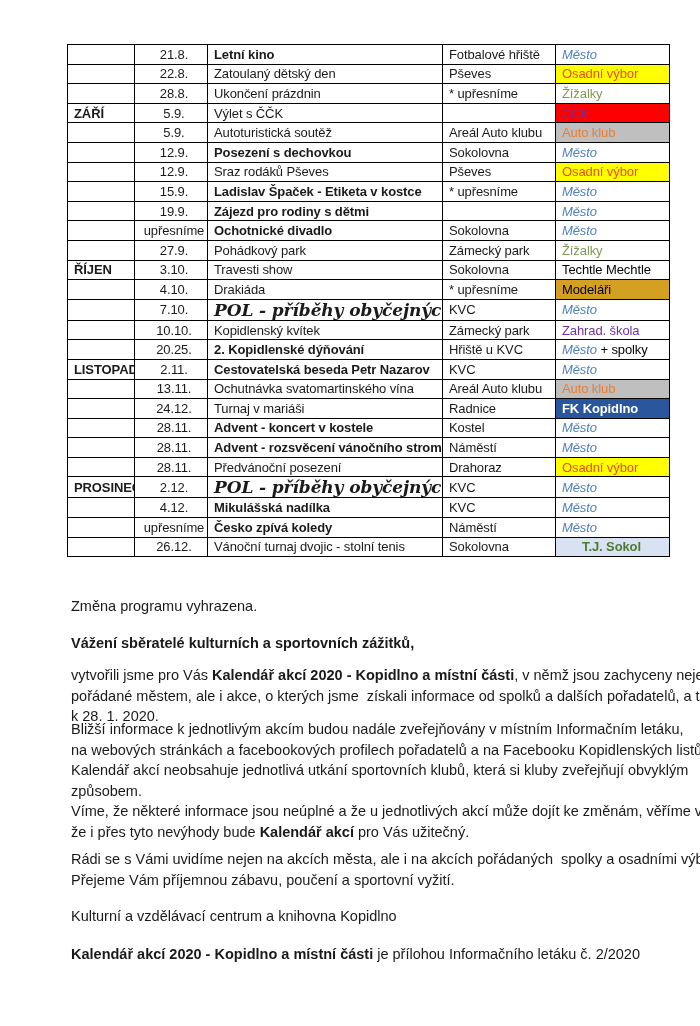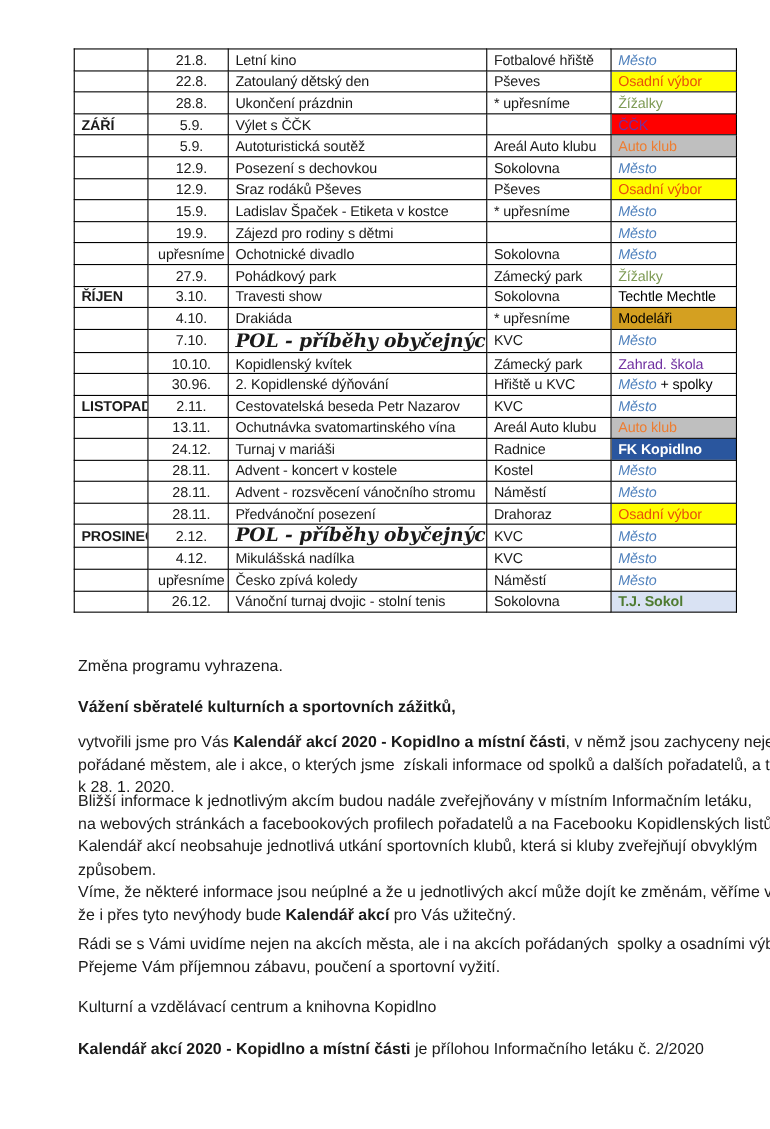--- a/index.html
+++ b/index.html
@@ -17,31 +17,31 @@
   }
   table.events td{
     border:1px solid #000;height:18.6px;padding:0 0 0 6px;
     white-space:nowrap;overflow:hidden;vertical-align:middle;
   }
   td.c-month{font-weight:bold;padding-left:4px;}
   td.c-date{text-align:center;padding:0 2px;}
   col.w-month{width:67px;} col.w-date{width:73px;} col.w-event{width:235px;}
   col.w-loc{width:113px;} col.w-org{width:114px;}
 
-  .ev-bold{font-weight:normal;}
+  .ev-bold{font-weight:bold;}
   .ev-script{font-family:"DejaVu Serif",serif;font-style:italic;font-weight:bold;font-size:17px;}
 
   .t-mesto{color:var(--mesto-blue);font-style:italic;}
   .t-osadni{color:var(--osadni-text);}
   .t-zizalky{color:var(--zizalky-green);}
   .t-cck{color:var(--cck-text);}
   .t-autoklub{color:var(--autoklub-text);}
   .t-zahrad{color:var(--zahrad-purple);}
   .t-fk{color:var(--fk-text);font-weight:bold;}
-  .t-sokol{color:var(--sokol-text);font-weight:bold;}
+  .t-sokol{color:var(--sokol-text);font-weight:bold;margin-left:20px;}
   .t-plain{color:#000;}
   .bg-osadni{background:var(--osadni-bg);}
   .bg-cck{background:var(--cck-bg);}
   .bg-autoklub{background:var(--autoklub-bg);}
   .bg-modelari{background:var(--modelari-bg);}
   .bg-fk{background:var(--fk-bg);}
   .bg-sokol{background:var(--sokol-bg);}
 
   
   .txtblock{position:absolute;left:71px;font-size:14.5px;line-height:20.6px;color:#1a1a1a;}
@@ -169,21 +169,21 @@
         </tr>
         <tr>
           <td class="c-month"></td>
           <td class="c-date">10.10.</td>
           <td>Kopidlenský kvítek</td>
           <td>Zámecký park</td>
           <td><span class="t-zahrad">Zahrad. škola</span></td>
         </tr>
         <tr>
           <td class="c-month"></td>
-          <td class="c-date">30.96.</td>
+          <td class="c-date">20.25.</td>
           <td class="ev-bold">2. Kopidlenské dýňování</td>
           <td>Hřiště u KVC</td>
           <td><span class="t-mesto">Město</span><span class="t-plain"> + spolky</span></td>
         </tr>
         <tr>
           <td class="c-month">LISTOPAD</td>
           <td class="c-date">2.11.</td>
           <td class="ev-bold">Cestovatelská beseda Petr Nazarov</td>
           <td>KVC</td>
           <td><span class="t-mesto">Město</span></td>

